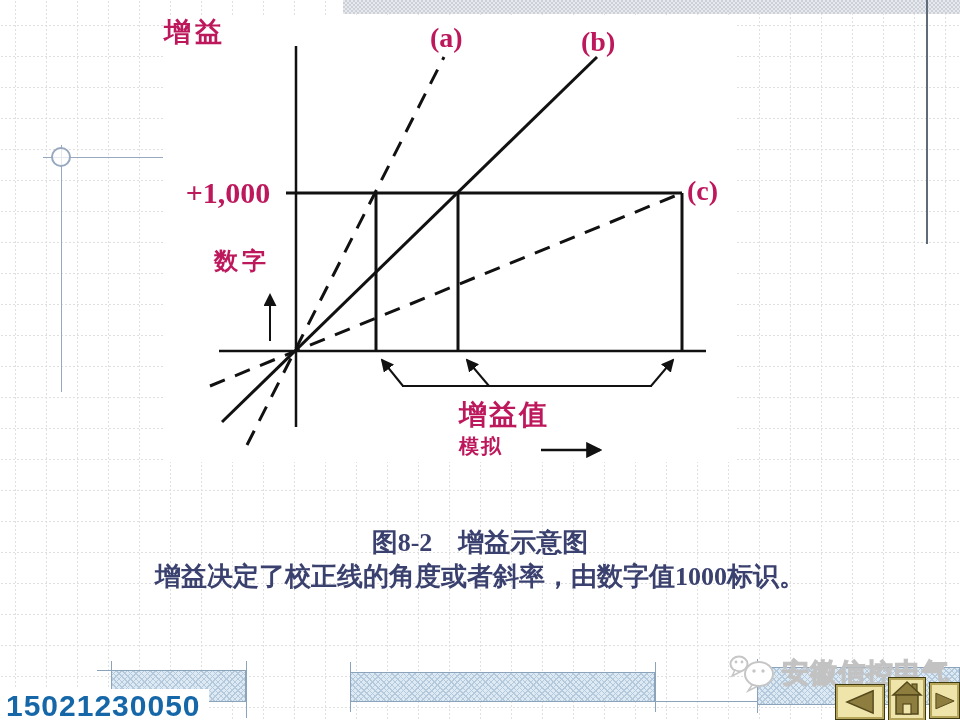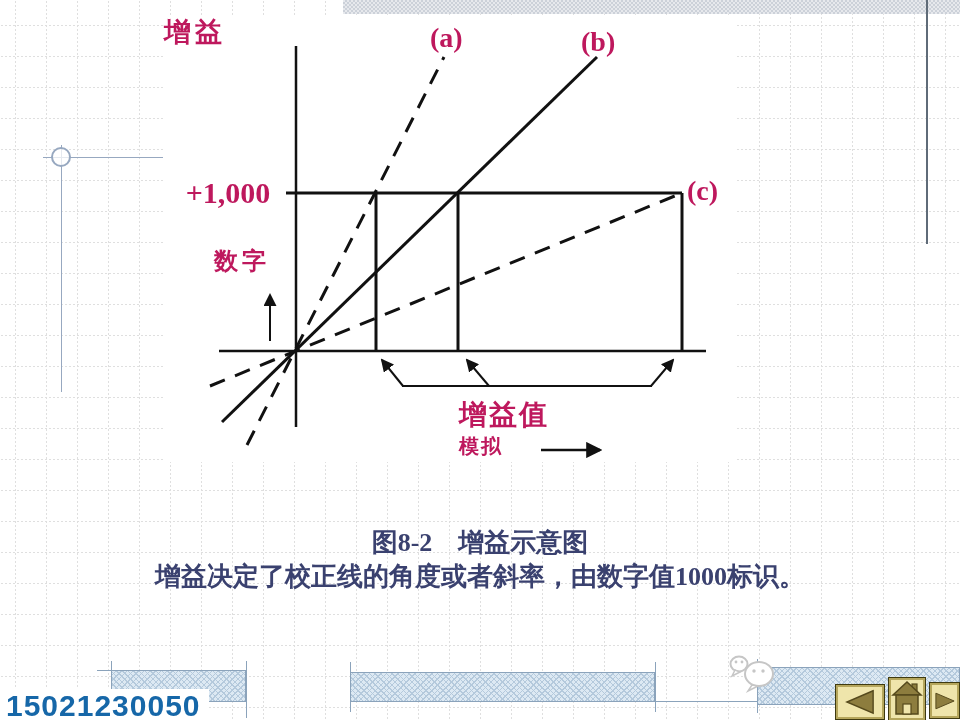--- a/index.html
+++ b/index.html
@@ -120,20 +120,21 @@
     <svg width="52" height="42" viewBox="0 0 52 42">
       <ellipse cx="11" cy="12" rx="8.5" ry="7.5" fill="#ffffff" stroke="#c6c6c6" stroke-width="2"></ellipse>
       <circle cx="8" cy="10" r="1.4" fill="#c6c6c6"></circle>
       <circle cx="14" cy="10" r="1.4" fill="#c6c6c6"></circle>
       <path d="M7,18 L4,24 L12,20 Z" fill="#ffffff" stroke="#c6c6c6" stroke-width="1.5"></path>
       <ellipse cx="31" cy="22" rx="14" ry="12" fill="#ffffff" stroke="#c6c6c6" stroke-width="2"></ellipse>
       <circle cx="26" cy="19" r="1.7" fill="#c6c6c6"></circle>
       <circle cx="35" cy="19" r="1.7" fill="#c6c6c6"></circle>
       <path d="M24,33 L20,39 L30,34 Z" fill="#ffffff" stroke="#c6c6c6" stroke-width="1.5"></path>
     </svg>
+    <span class="wm-text">安徽信控电气</span>
   </div>
 
   <button class="nav-btn" id="btn-back">
     <svg width="40" height="30" viewBox="0 0 40 32">
       <polygon points="34,4 6,16 34,28" fill="#8d7d3e" stroke="#55491c" stroke-width="1.5"></polygon>
     </svg>
   </button>
   <button class="nav-btn" id="btn-home">
     <svg width="32" height="38" viewBox="0 0 32 38">
       <rect x="21" y="4" width="5" height="9" fill="#8d7d3e" stroke="#55491c" stroke-width="1.2"></rect>

